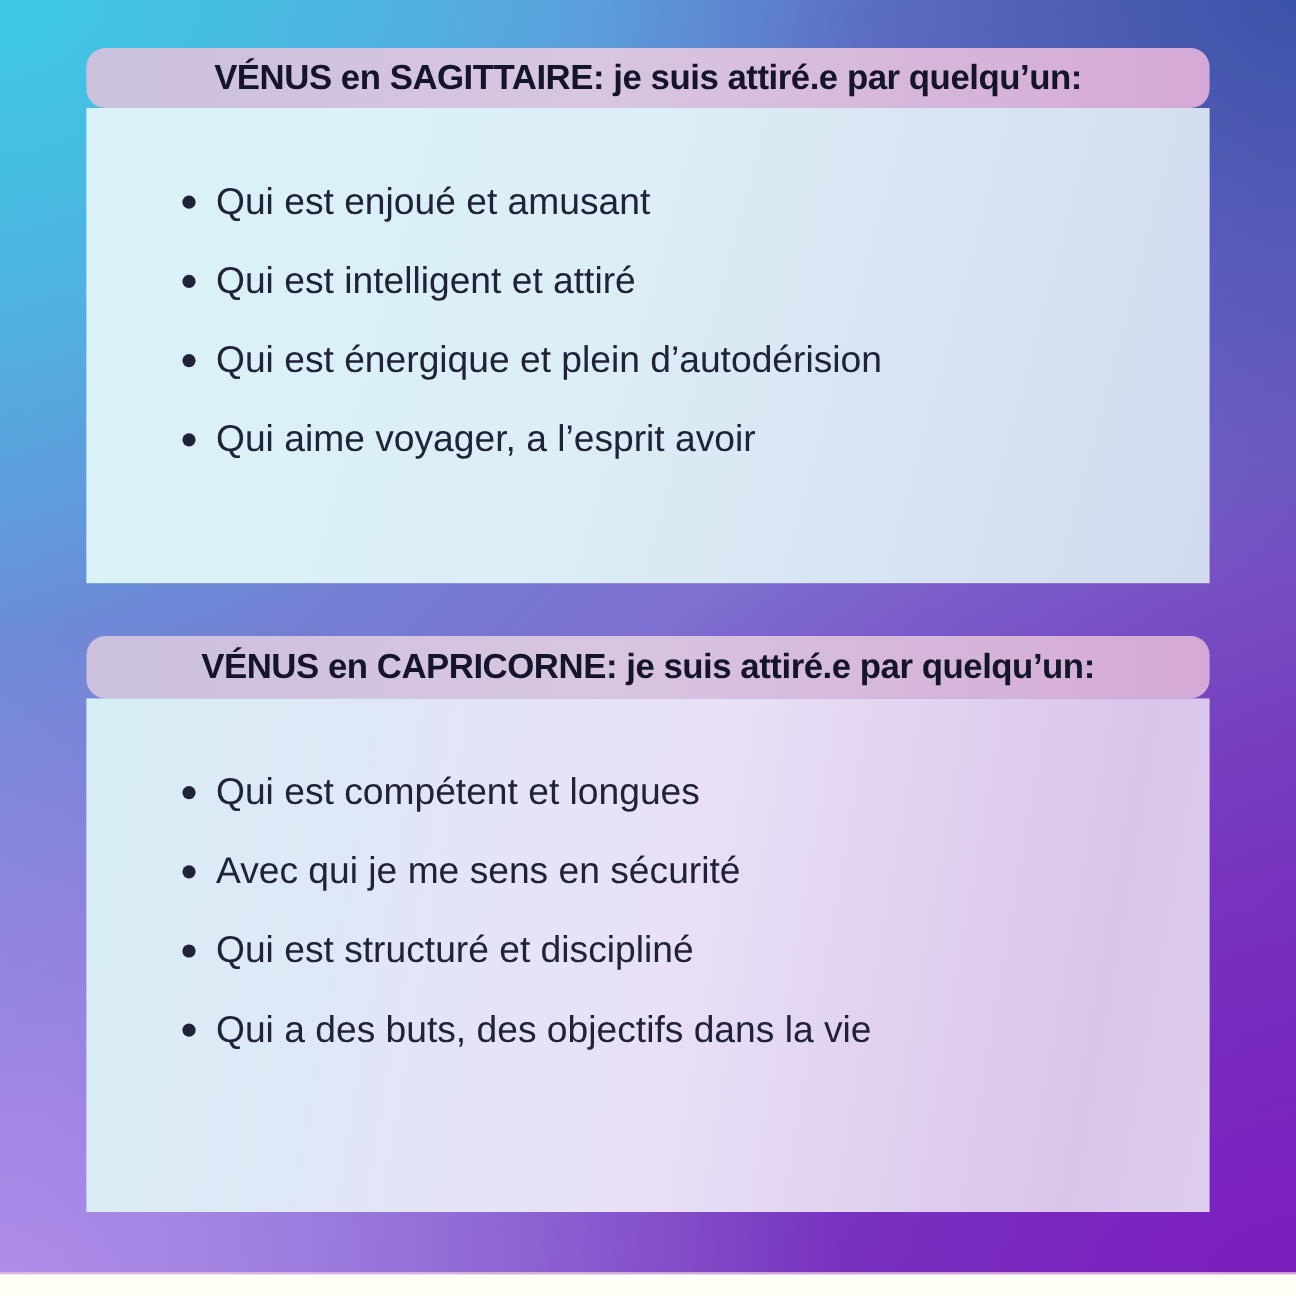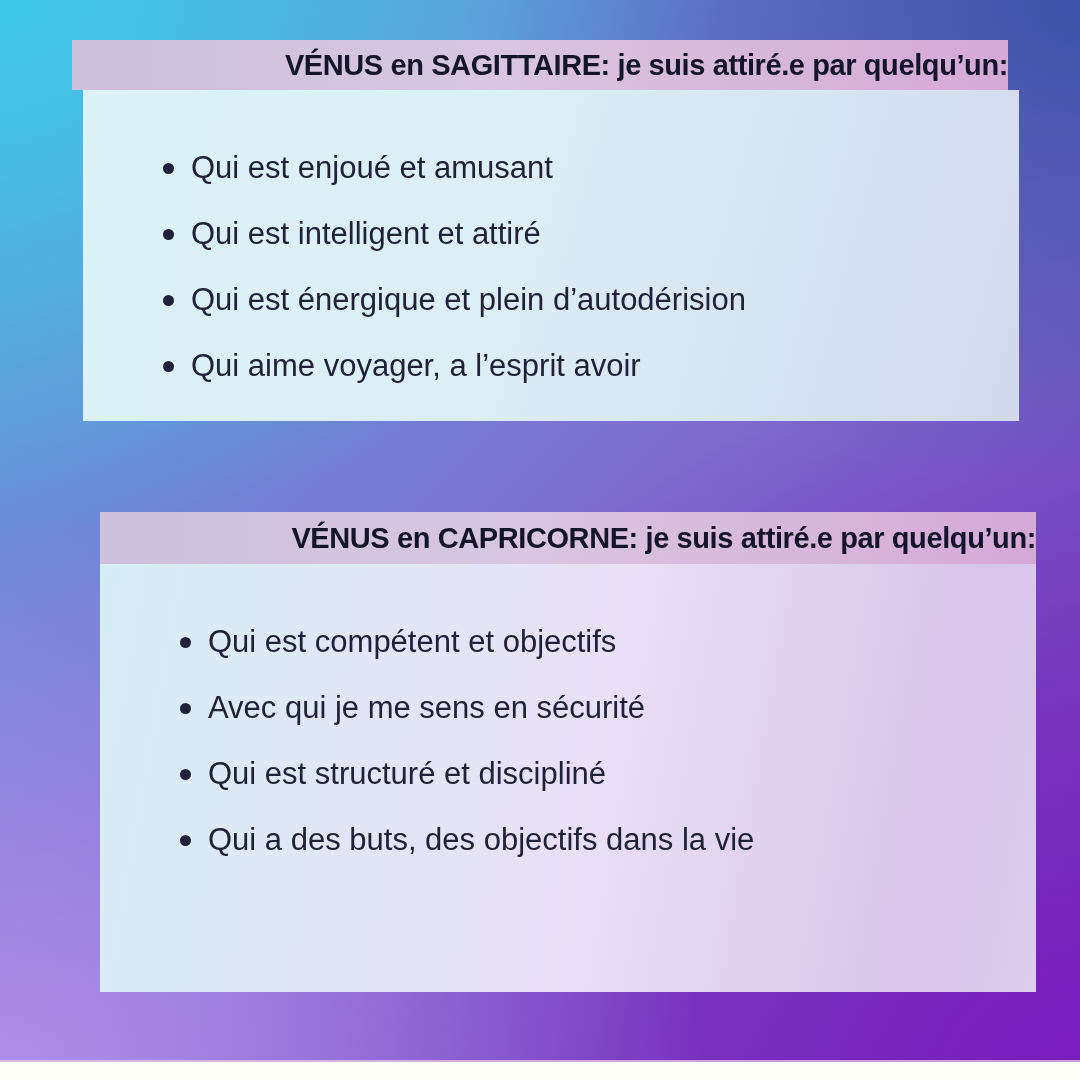--- a/index.html
+++ b/index.html
@@ -20,39 +20,40 @@
       radial-gradient(105% 85% at 0% 100%, rgba(176, 141, 234, 1) 0%, rgba(176, 141, 234, 0) 62%),
       radial-gradient(120% 95% at 100% 100%, rgba(124, 30, 192, 1) 0%, rgba(124, 30, 192, 0) 68%),
       linear-gradient(135deg, #59a8de 0%, #7e6fd0 50%, #6a34b0 100%);
   }
   .card {
     position: absolute;
     left: 72px;
     width: 936px;
   }
   .card1 { top: 40px;  height: 477px; }
-  .card2 { top: 512px; height: 480px; margin-left: 28px; }
+  .card2 { top: 530px; height: 480px; }
   .card-header {
     display: flex;
     align-items: center;
-    justify-content: flex-end;
+    justify-content: center;
     background: linear-gradient(to right, #cbc0dd 0%, #d8c6e0 45%, #d5a9d6 100%);
+    border-radius: 16px;
   }
   .card1 .card-header { height: 50px; }
   .card2 .card-header { height: 52px; }
   .card-title {
     margin: 0;
     font-size: 29px;
     font-weight: 700;
     letter-spacing: -0.4px;
     color: #14142a;
     white-space: nowrap;
   }
   .card-body { width: 100%; }
-  .card1 .card-body { height: 331px; background: linear-gradient(105deg, #daf2f8 0%, #dceef6 45%, #d2daee 100%); margin-left: 11px; }
+  .card1 .card-body { height: 396px; background: linear-gradient(105deg, #daf2f8 0%, #dceef6 45%, #d2daee 100%); }
   .card2 .card-body { height: 428px; background: linear-gradient(100deg, #d7eef6 0%, #e9e0f6 52%, #d9c5ea 88%, #ddcdee 100%); }
   .traits-list {
     list-style: none;
     margin: 0;
     padding: 56px 30px 0 80px;
   }
   .traits-list li {
     display: flex;
     align-items: flex-start;
     height: 44px;
@@ -115,21 +116,21 @@
   </section>
 
   <section class="card card2">
     <header class="card-header">
       <h2 class="card-title">VÉNUS en CAPRICORNE: je suis attiré.e par quelqu’un:</h2>
     </header>
     <div class="card-body">
       <ul class="traits-list">
         <li>
           <span class="dot"></span>
-          <span class="txt">Qui est compétent et objectifs</span>
+          <span class="txt">Qui est compétent et longues</span>
         </li>
         <li>
           <span class="dot"></span>
           <span class="txt">Avec qui je me sens en sécurité</span>
         </li>
         <li>
           <span class="dot"></span>
           <span class="txt">Qui est structuré et discipliné</span>
         </li>
         <li>

